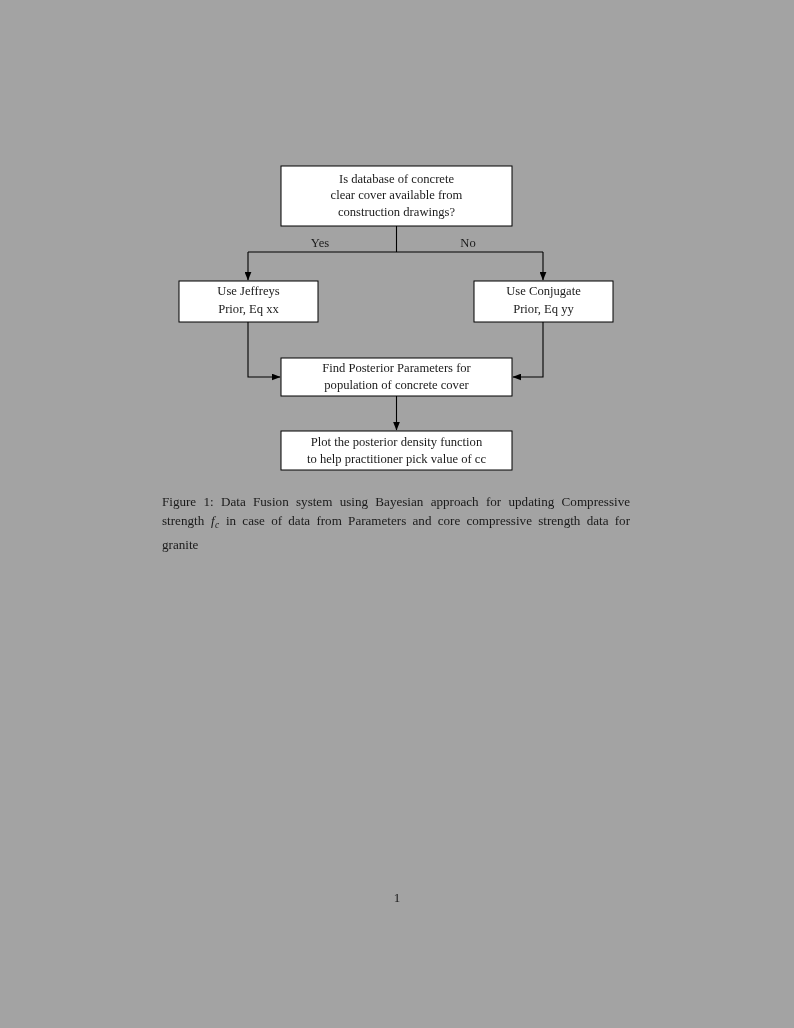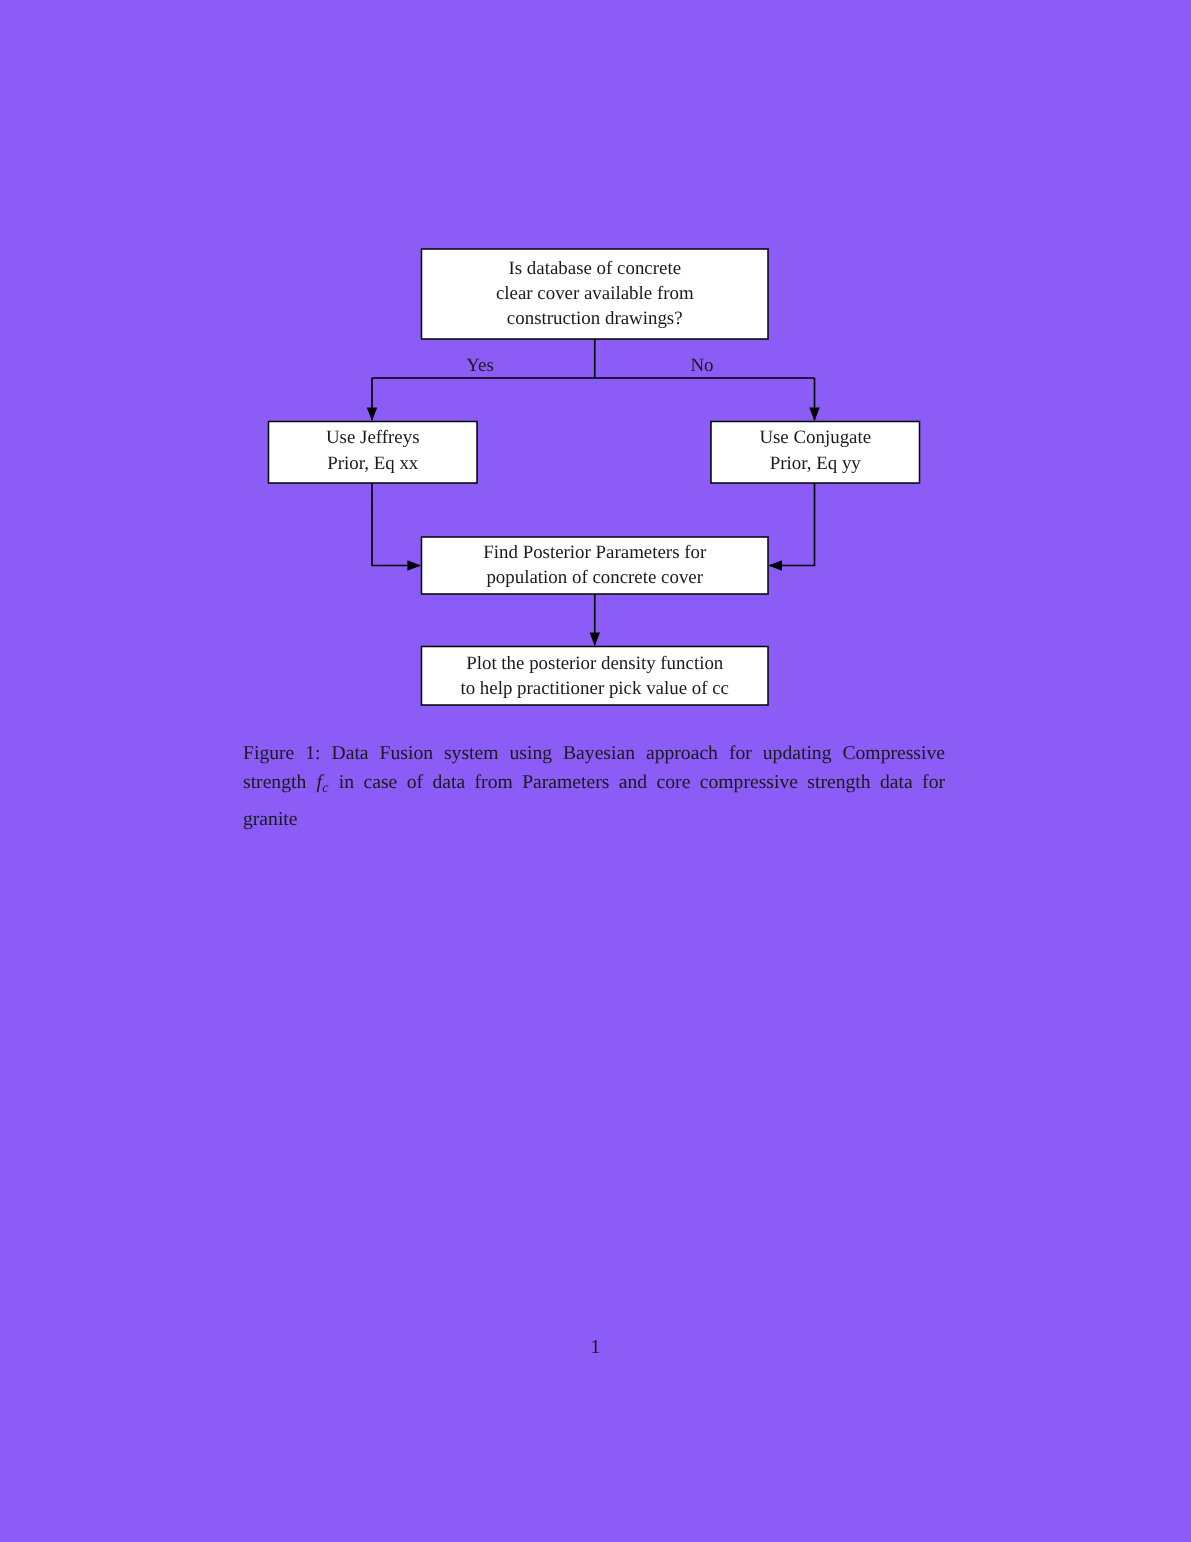--- a/index.html
+++ b/index.html
@@ -11,21 +11,21 @@
     width: 794px;
     height: 1028px;
     position: relative;
     font-family: "Liberation Serif", "DejaVu Serif", serif;
     color: #1a1a1a;
     overflow: hidden;
   }
   .page {
     position: absolute;
     inset: 0;
-    background: #8b5cf6;
+    background: #a3a3a3;
   }
   
   .figure-wrap {
     position: absolute;
     left: 0;
     top: 0;
     width: 794px;
     height: 485px;
   }
   svg.flowchart {

